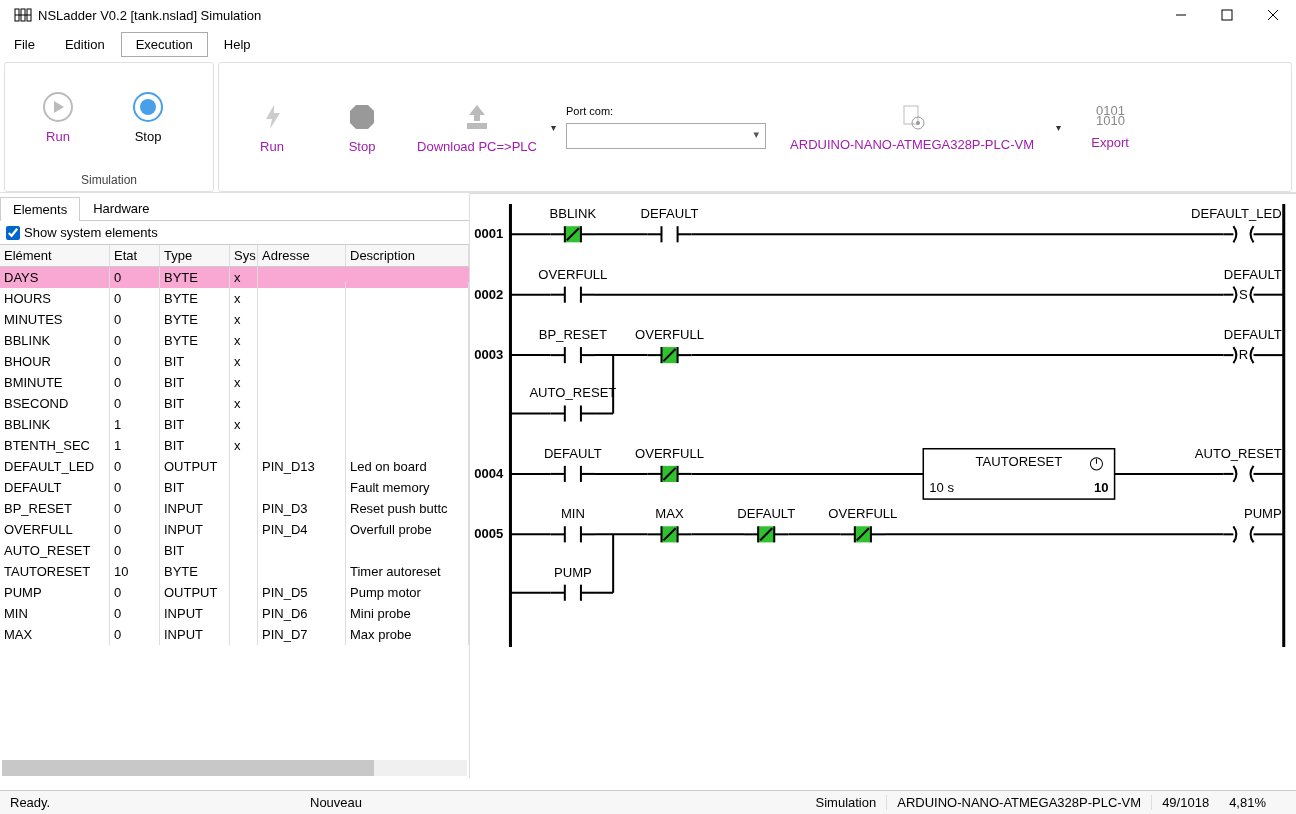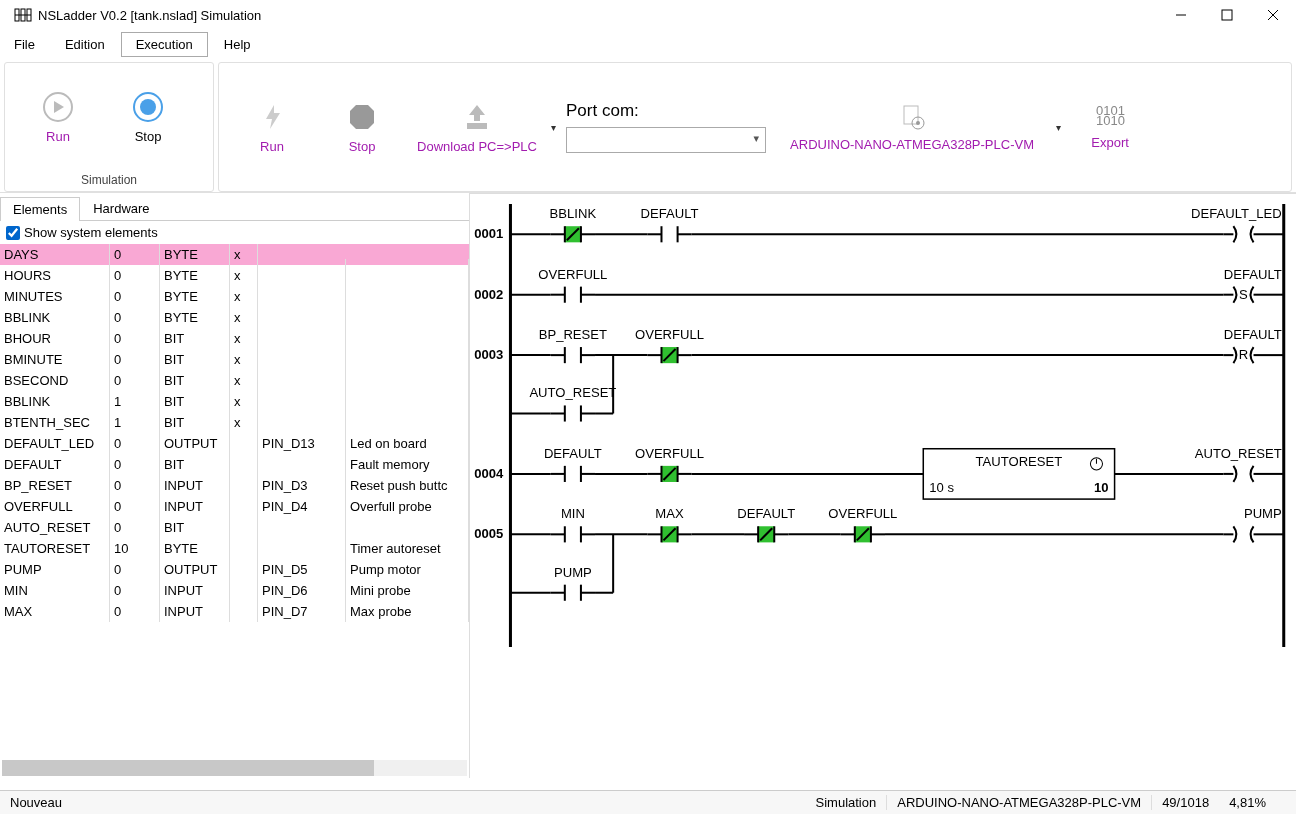--- a/index.html
+++ b/index.html
@@ -18,21 +18,21 @@
 .ribbon { display: flex; height: 135px; border-bottom: 1px solid #e0e0e0; padding-top: 4px; }
 .ribbon-group { border: 1px solid #e0e0e0; border-radius: 3px; margin-left: 4px; display: flex; flex-direction: column; }
 .ribbon-group-body { flex: 1; display: flex; align-items: center; padding: 4px 8px; }
 .ribbon-group-label { text-align: center; font-size: 12px; padding: 2px 0 4px; color: #444; }
 .ribbon-btn { display: flex; flex-direction: column; align-items: center; justify-content: center; width: 90px; height: 90px; cursor: pointer; gap: 6px; }
 .ribbon-btn.disabled { color: #a21caf; }
 .ribbon-btn-label { font-size: 13px; }
 .ribbon-dropdown-arrow { font-size: 10px; color: #333; padding: 0 4px; align-self: center; }
 
 .portcom-block { display:flex; flex-direction:column; gap:6px; padding:0 6px; }
-.portcom-label { font-size: 17px; }
+.portcom-label { font-size: 11px; }
 .portcom-select { width: 200px; height: 26px; border: 1px solid #aaa; background:#fff; position:relative; }
 .portcom-select::after { content:"▾"; position:absolute; right:6px; top:4px; font-size:11px; color:#555; }
 
 .tabbar { display: flex; height: 28px; align-items: flex-end; border-bottom: 1px solid #ccc; }
 .panel-tab { padding: 4px 12px; cursor: pointer; border: 1px solid transparent; border-bottom: none; }
 .panel-tab.active { border-color: #ccc; background: #fff; position:relative; top:1px; }
 
 .main-split { display: flex; height: 585px; }
 .left-panel { width: 470px; border-right: 1px solid #ddd; display:flex; flex-direction:column; }
 .sys-check-row { padding: 4px 6px; display:flex; align-items:center; gap:4px; }
@@ -173,20 +173,28 @@
 <div class="main-split">
 
   <div class="left-panel">
     <div class="tabbar">
       <div class="panel-tab active">Elements</div>
       <div class="panel-tab">Hardware</div>
     </div>
     <div class="sys-check-row">
       <input type="checkbox" class="sys-check" checked="" style="">
       <span>Show system elements</span>
+    </div>
+    <div class="grid-header">
+      <div class="col-el">Elément</div>
+      <div class="col-etat">Etat</div>
+      <div class="col-type">Type</div>
+      <div class="col-sys">Sys</div>
+      <div class="col-addr">Adresse</div>
+      <div class="col-desc">Description</div>
     </div>
     <div class="grid-body" id="grid-body">
         <div class="grid-row sel">
           <div class="col-el">DAYS</div>
           <div class="col-etat">0</div>
           <div class="col-type">BYTE</div>
           <div class="col-sys">x</div>
           <div class="col-addr"></div>
           <div class="col-desc"></div>
         </div>
@@ -474,20 +482,21 @@
         <line x1="110" y1="396" x2="124" y2="396" class="wire"></line>
         <line x1="94" y1="388" x2="94" y2="404" class="contact"></line>
         <line x1="110" y1="388" x2="110" y2="404" class="contact"></line>
         <line x1="124" y1="396" x2="142" y2="396" class="wire"></line>
         <line x1="142" y1="396" x2="142" y2="338" class="wire"></line>
       </svg>
   </div>
 </div>
 
 <div class="statusbar">
+  <div class="status-seg noborder" style="width:300px;">Ready.</div>
   <div class="status-seg noborder" style="flex:1;">Nouveau</div>
   <div class="status-right">
     <div class="status-seg">Simulation</div>
     <div class="status-seg">ARDUINO-NANO-ATMEGA328P-PLC-VM</div>
     <div class="status-seg noborder">49/1018</div>
     <div class="status-seg noborder">4,81%</div>
     <div class="status-seg noborder" style="width:20px;">
       <svg width="12" height="12">
           <line x1="2" y1="10" x2="10" y2="2" stroke="#999"></line>
           <line x1="6" y1="10" x2="10" y2="6" stroke="#999"></line>

